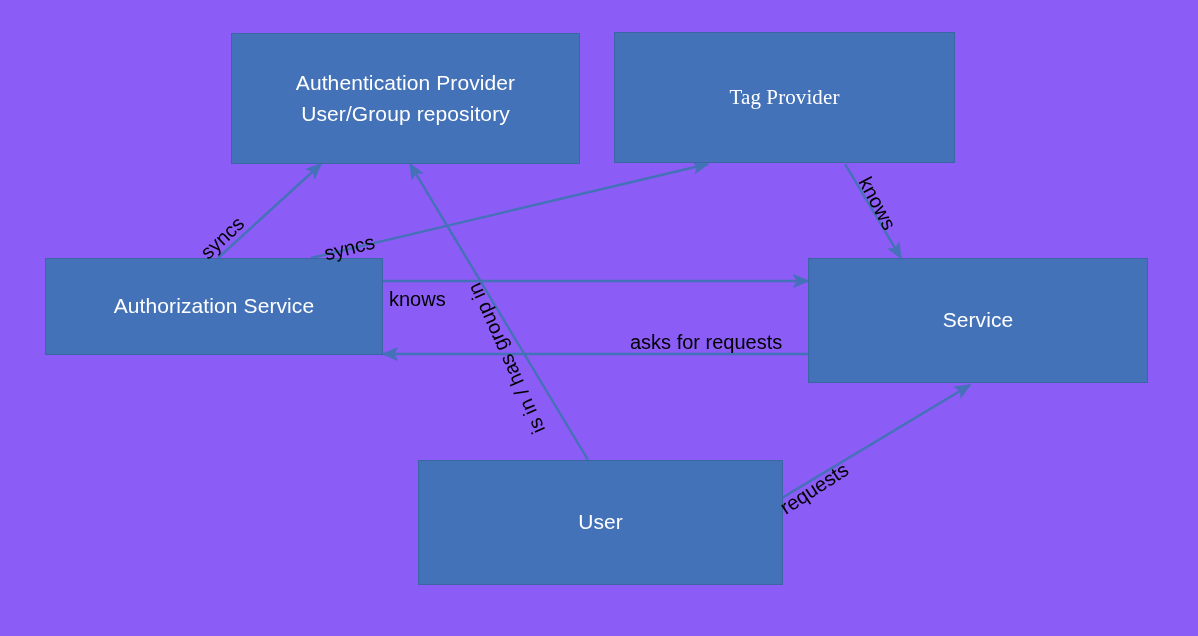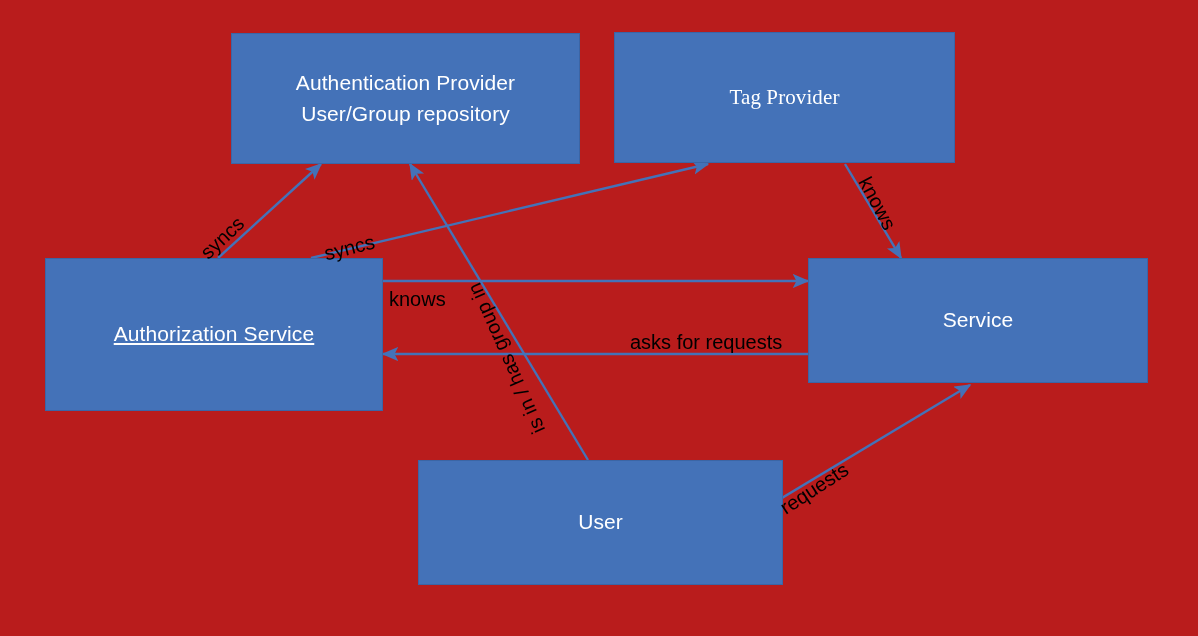--- a/index.html
+++ b/index.html
@@ -7,21 +7,21 @@
     padding: 0;
     background: #ffffff;
   }
   body {
     font-family: "Liberation Sans", sans-serif;
   }
   #canvas {
     position: relative;
     width: 1198px;
     height: 636px;
-    background: #b91c1c;
+    background: #8b5cf6;
     overflow: hidden;
   }
   #edges {
     position: absolute;
     left: 0;
     top: 0;
     width: 1198px;
     height: 636px;
   }
   .node {
@@ -80,21 +80,21 @@
 
   <div class="node" style="left: 231px; top: 33px; width: 349px; height: 131px;">
     <span class="node-label">Authentication Provider
 User/Group repository</span>
   </div>
 
   <div class="node" style="left: 614px; top: 32px; width: 341px; height: 131px; font-family: Liberation Serif, serif;">
     <span class="node-label">Tag Provider</span>
   </div>
 
-  <div class="node" style="left: 45px; top: 258px; width: 338px; height: 153px; text-decoration: underline;">
+  <div class="node" style="left: 45px; top: 258px; width: 338px; height: 97px;">
     <span class="node-label">Authorization Service</span>
   </div>
 
   <div class="node" style="left: 808px; top: 258px; width: 340px; height: 125px;">
     <span class="node-label">Service</span>
   </div>
 
   <div class="node" style="left: 418px; top: 460px; width: 365px; height: 125px;">
     <span class="node-label">User</span>
   </div>

